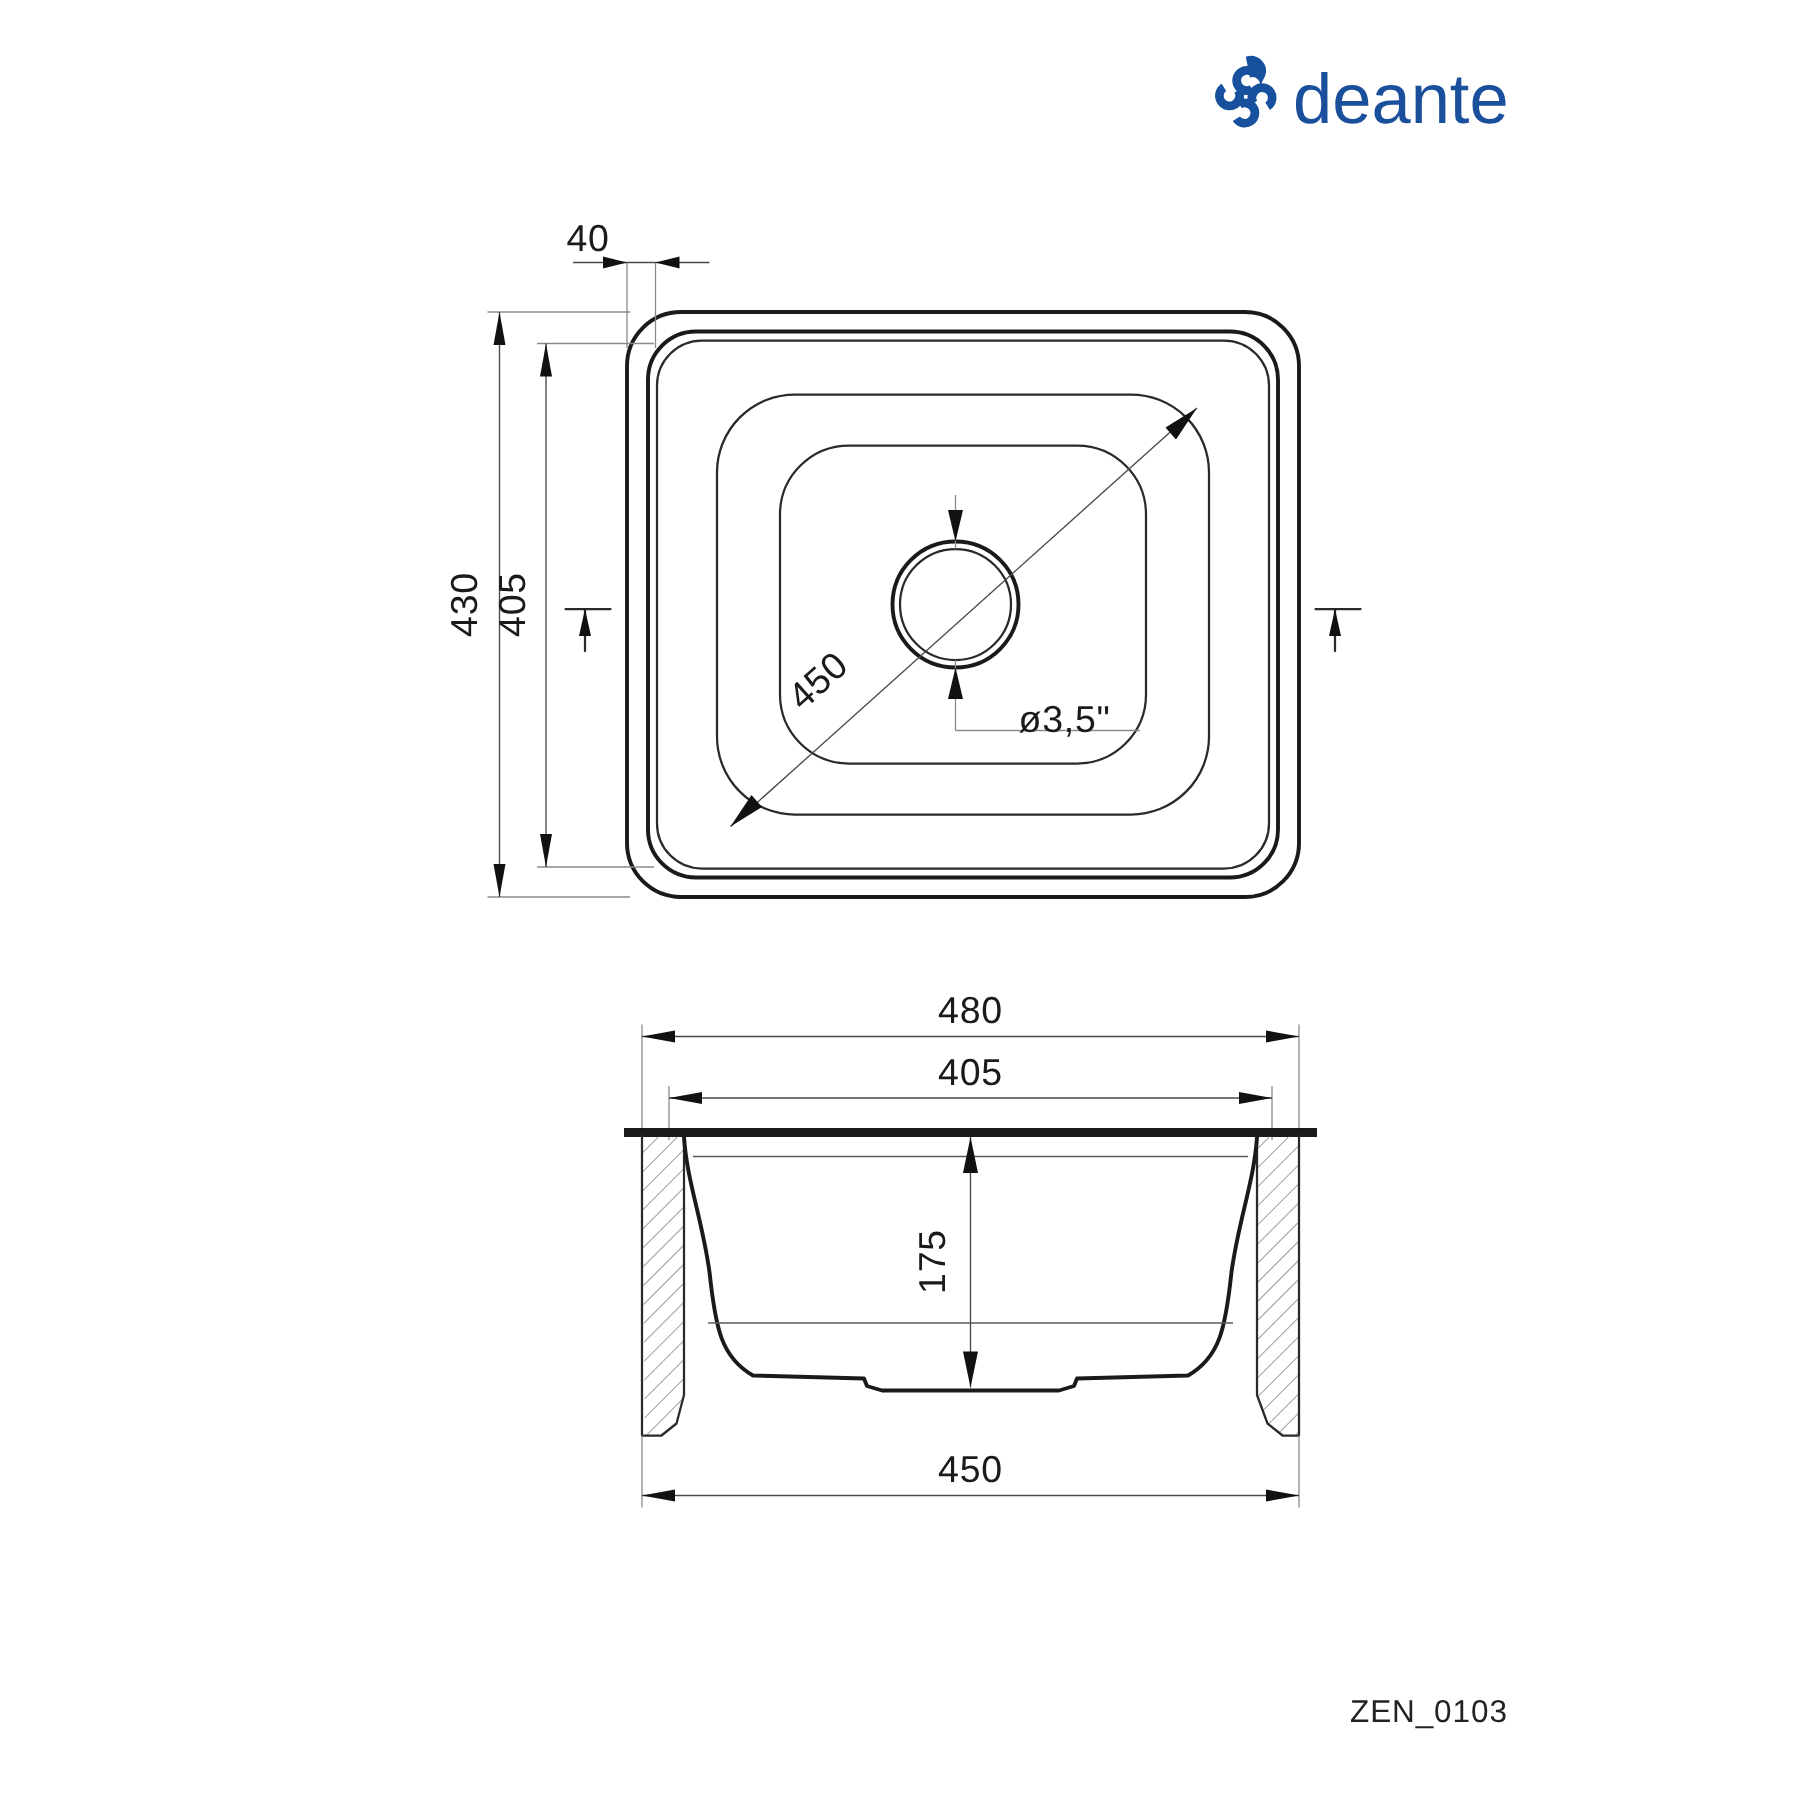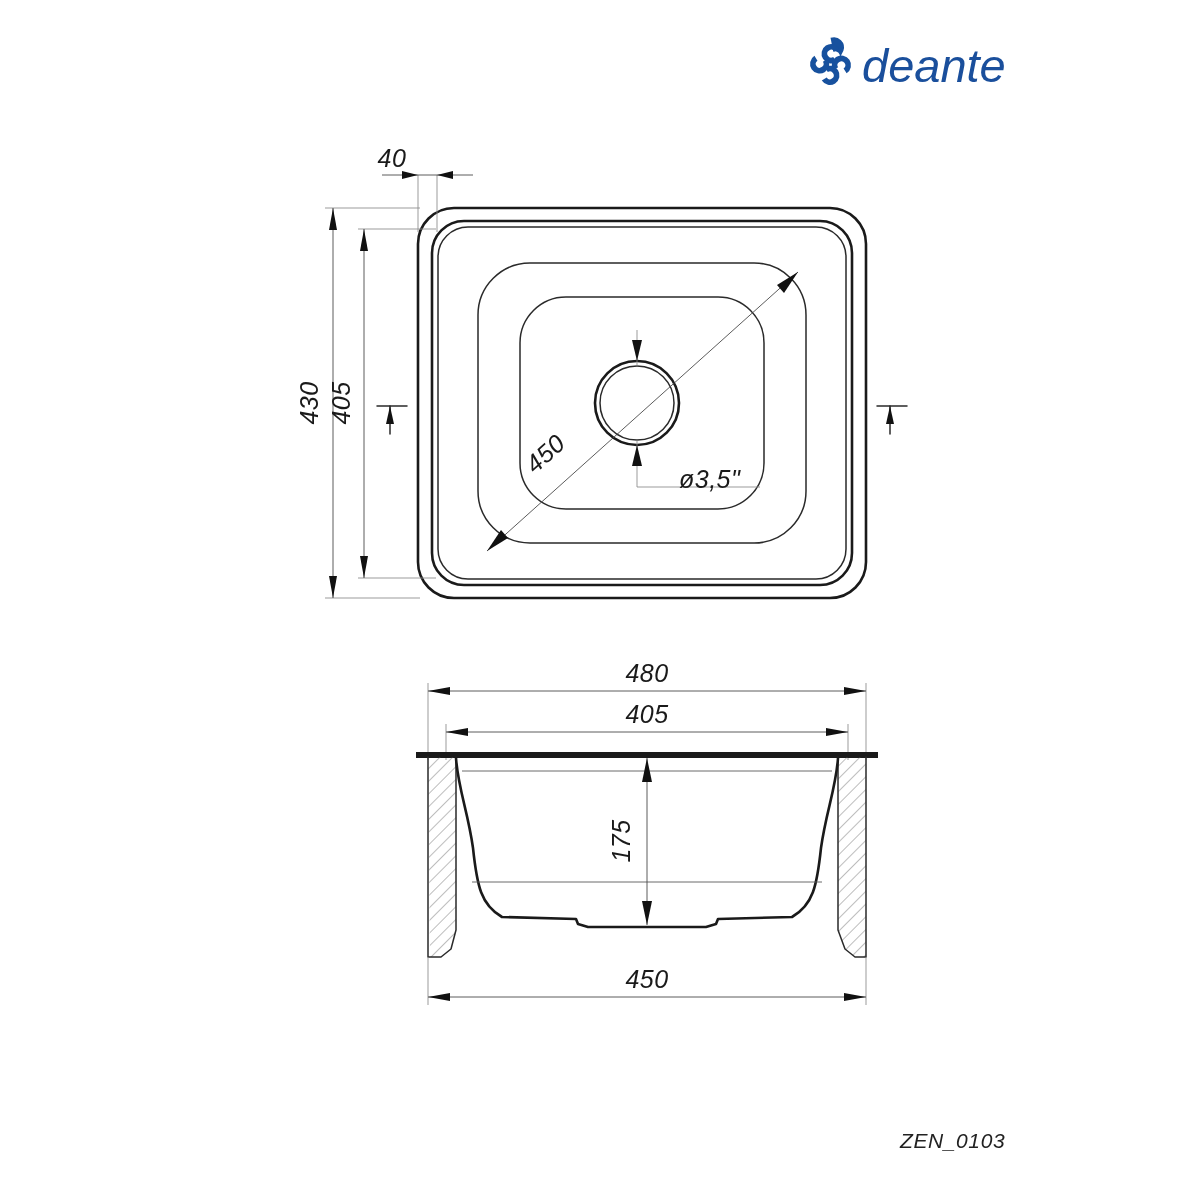--- a/index.html
+++ b/index.html
@@ -13,21 +13,20 @@
     height: 1200px;
     position: relative;
     overflow: hidden;
     font-family: "Liberation Sans", sans-serif;
   }
   #sheet {
     position: absolute;
     top: 0; left: 0;
     width: 1136px;
     height: 1200px;
-    font-style: italic;
   }
   svg.drawing {
     display: block;
     width: 1200px;
     height: 1200px;
   }
   .ln-heavy { fill: none; stroke: #1a1a1a; stroke-width: 2.6; stroke-linecap: round; stroke-linejoin: round; }
   .ln-med   { fill: none; stroke: #2a2a2a; stroke-width: 1.5; stroke-linecap: round; stroke-linejoin: round; }
   .ln-thin  { fill: none; stroke: #5a5a5a; stroke-width: 0.9; }
   .ln-dim   { fill: none; stroke: #4a4a4a; stroke-width: 0.9; }

